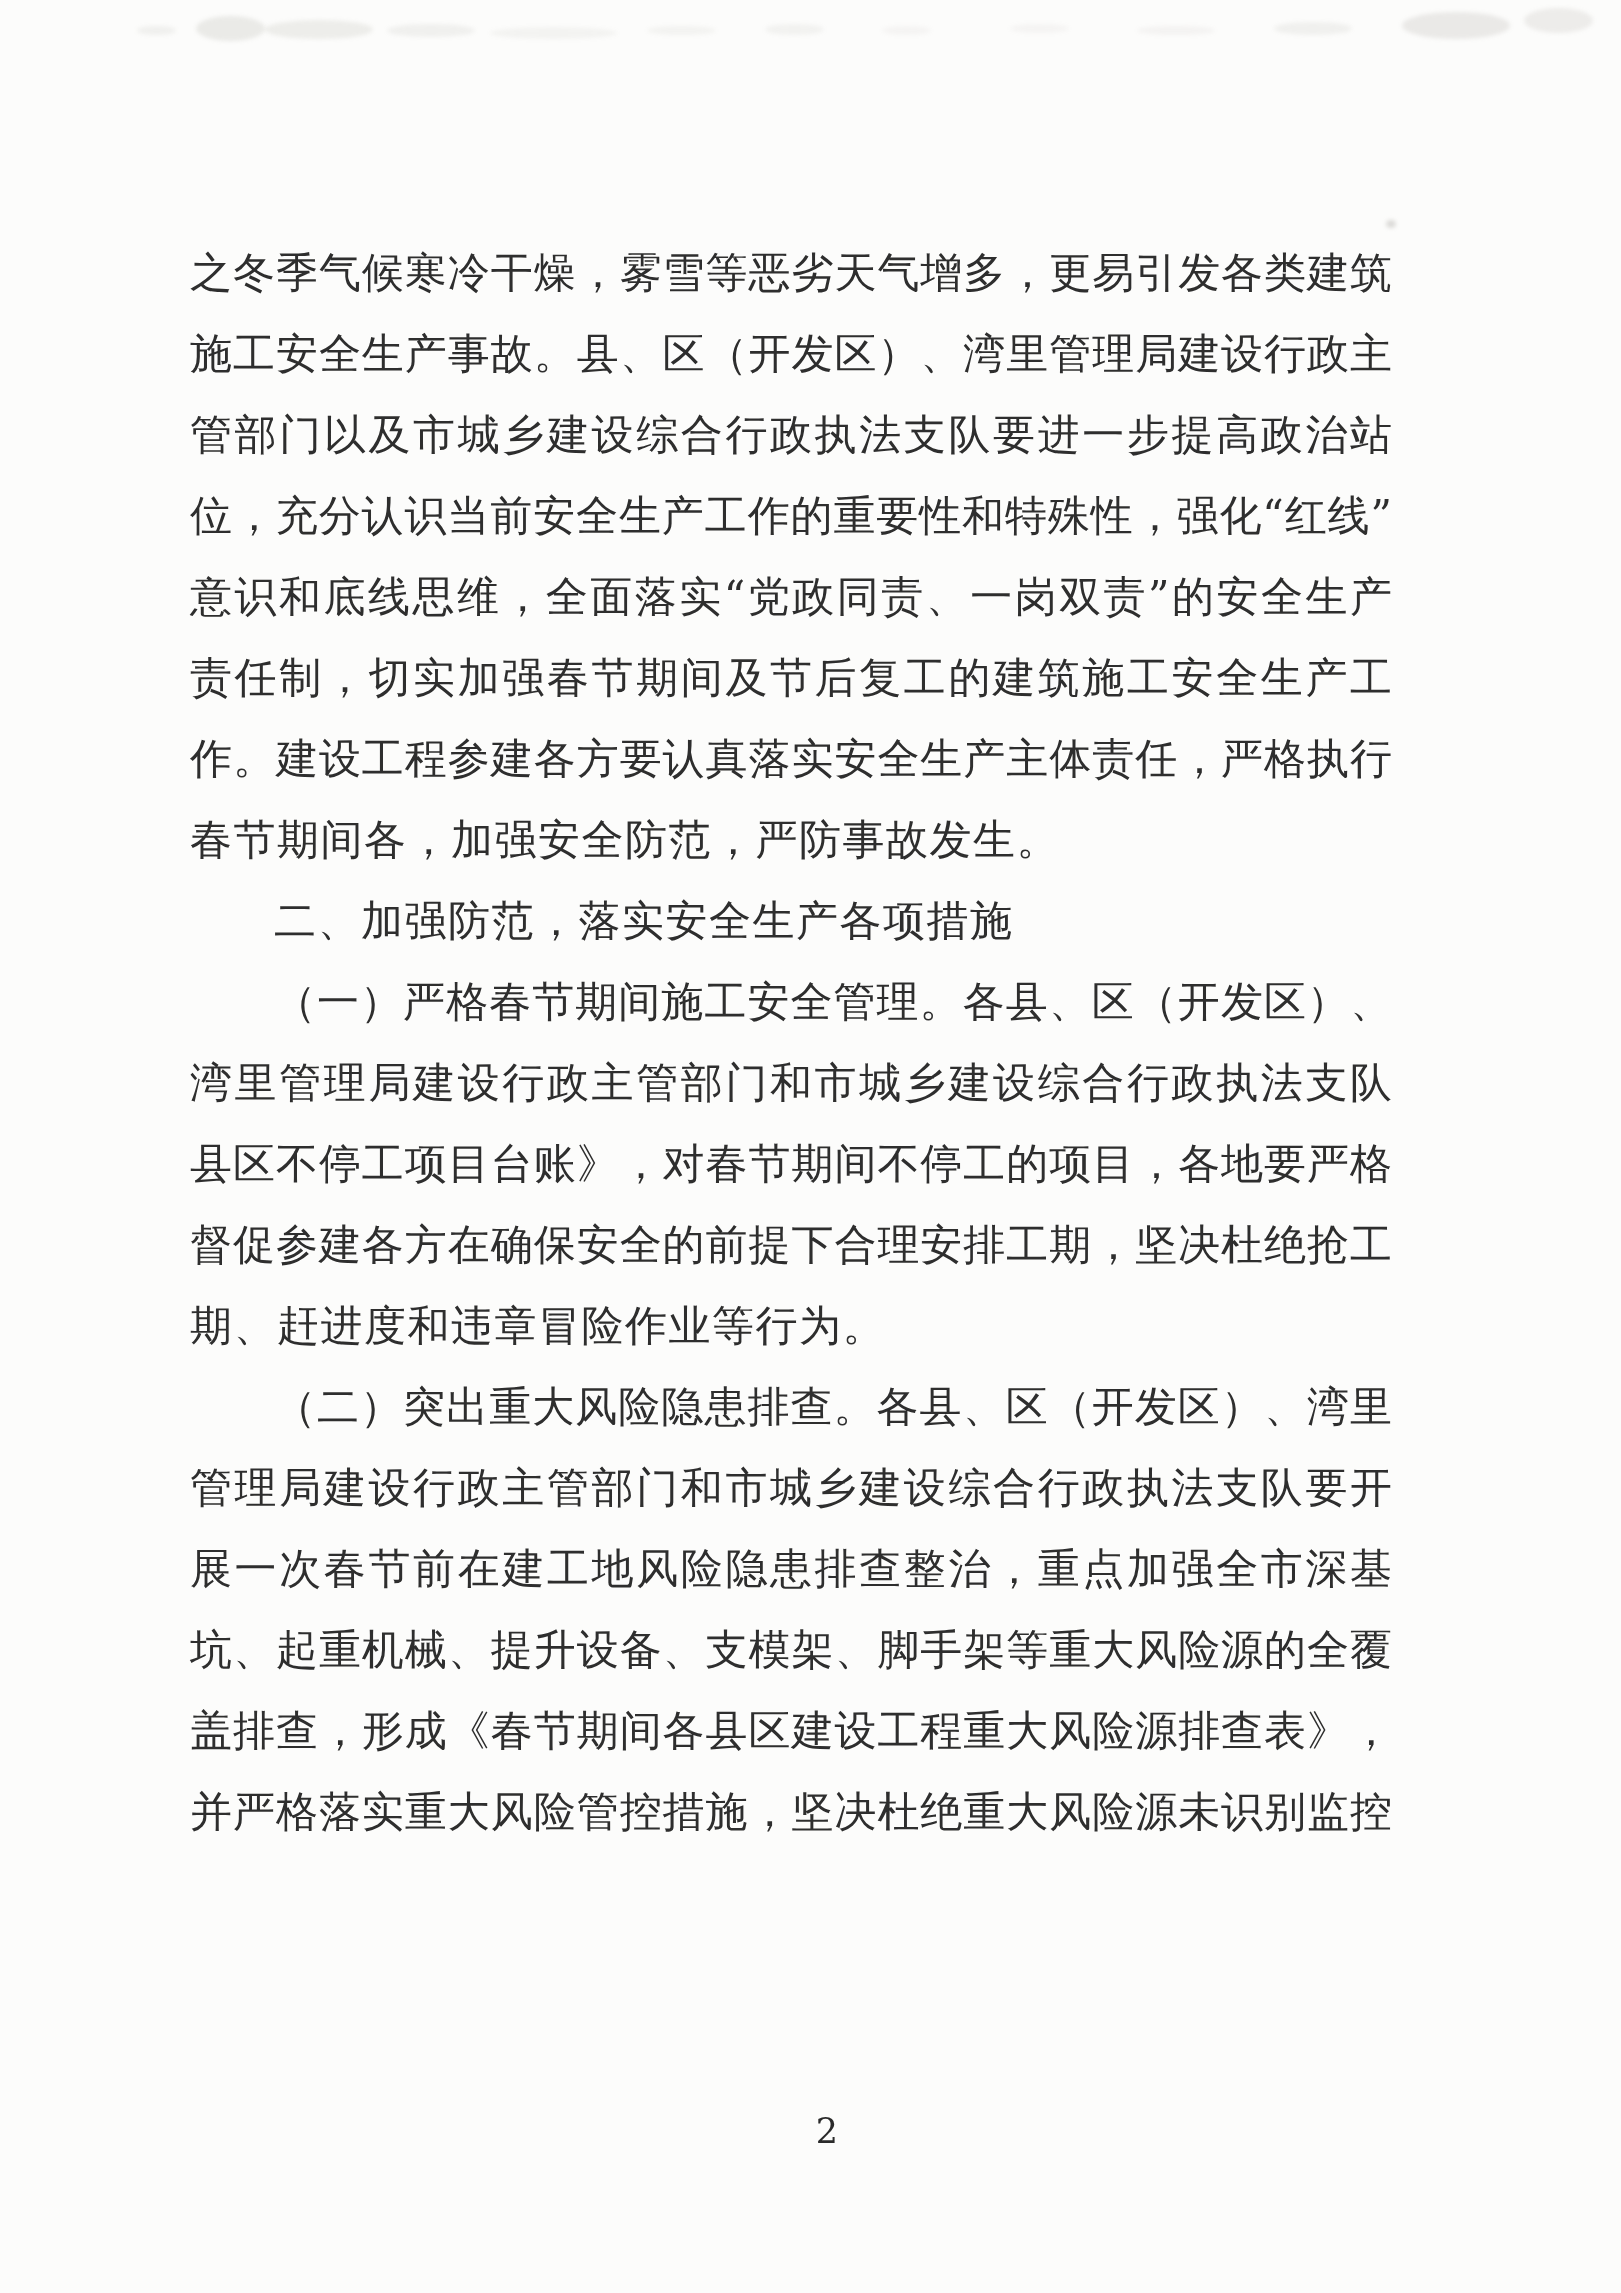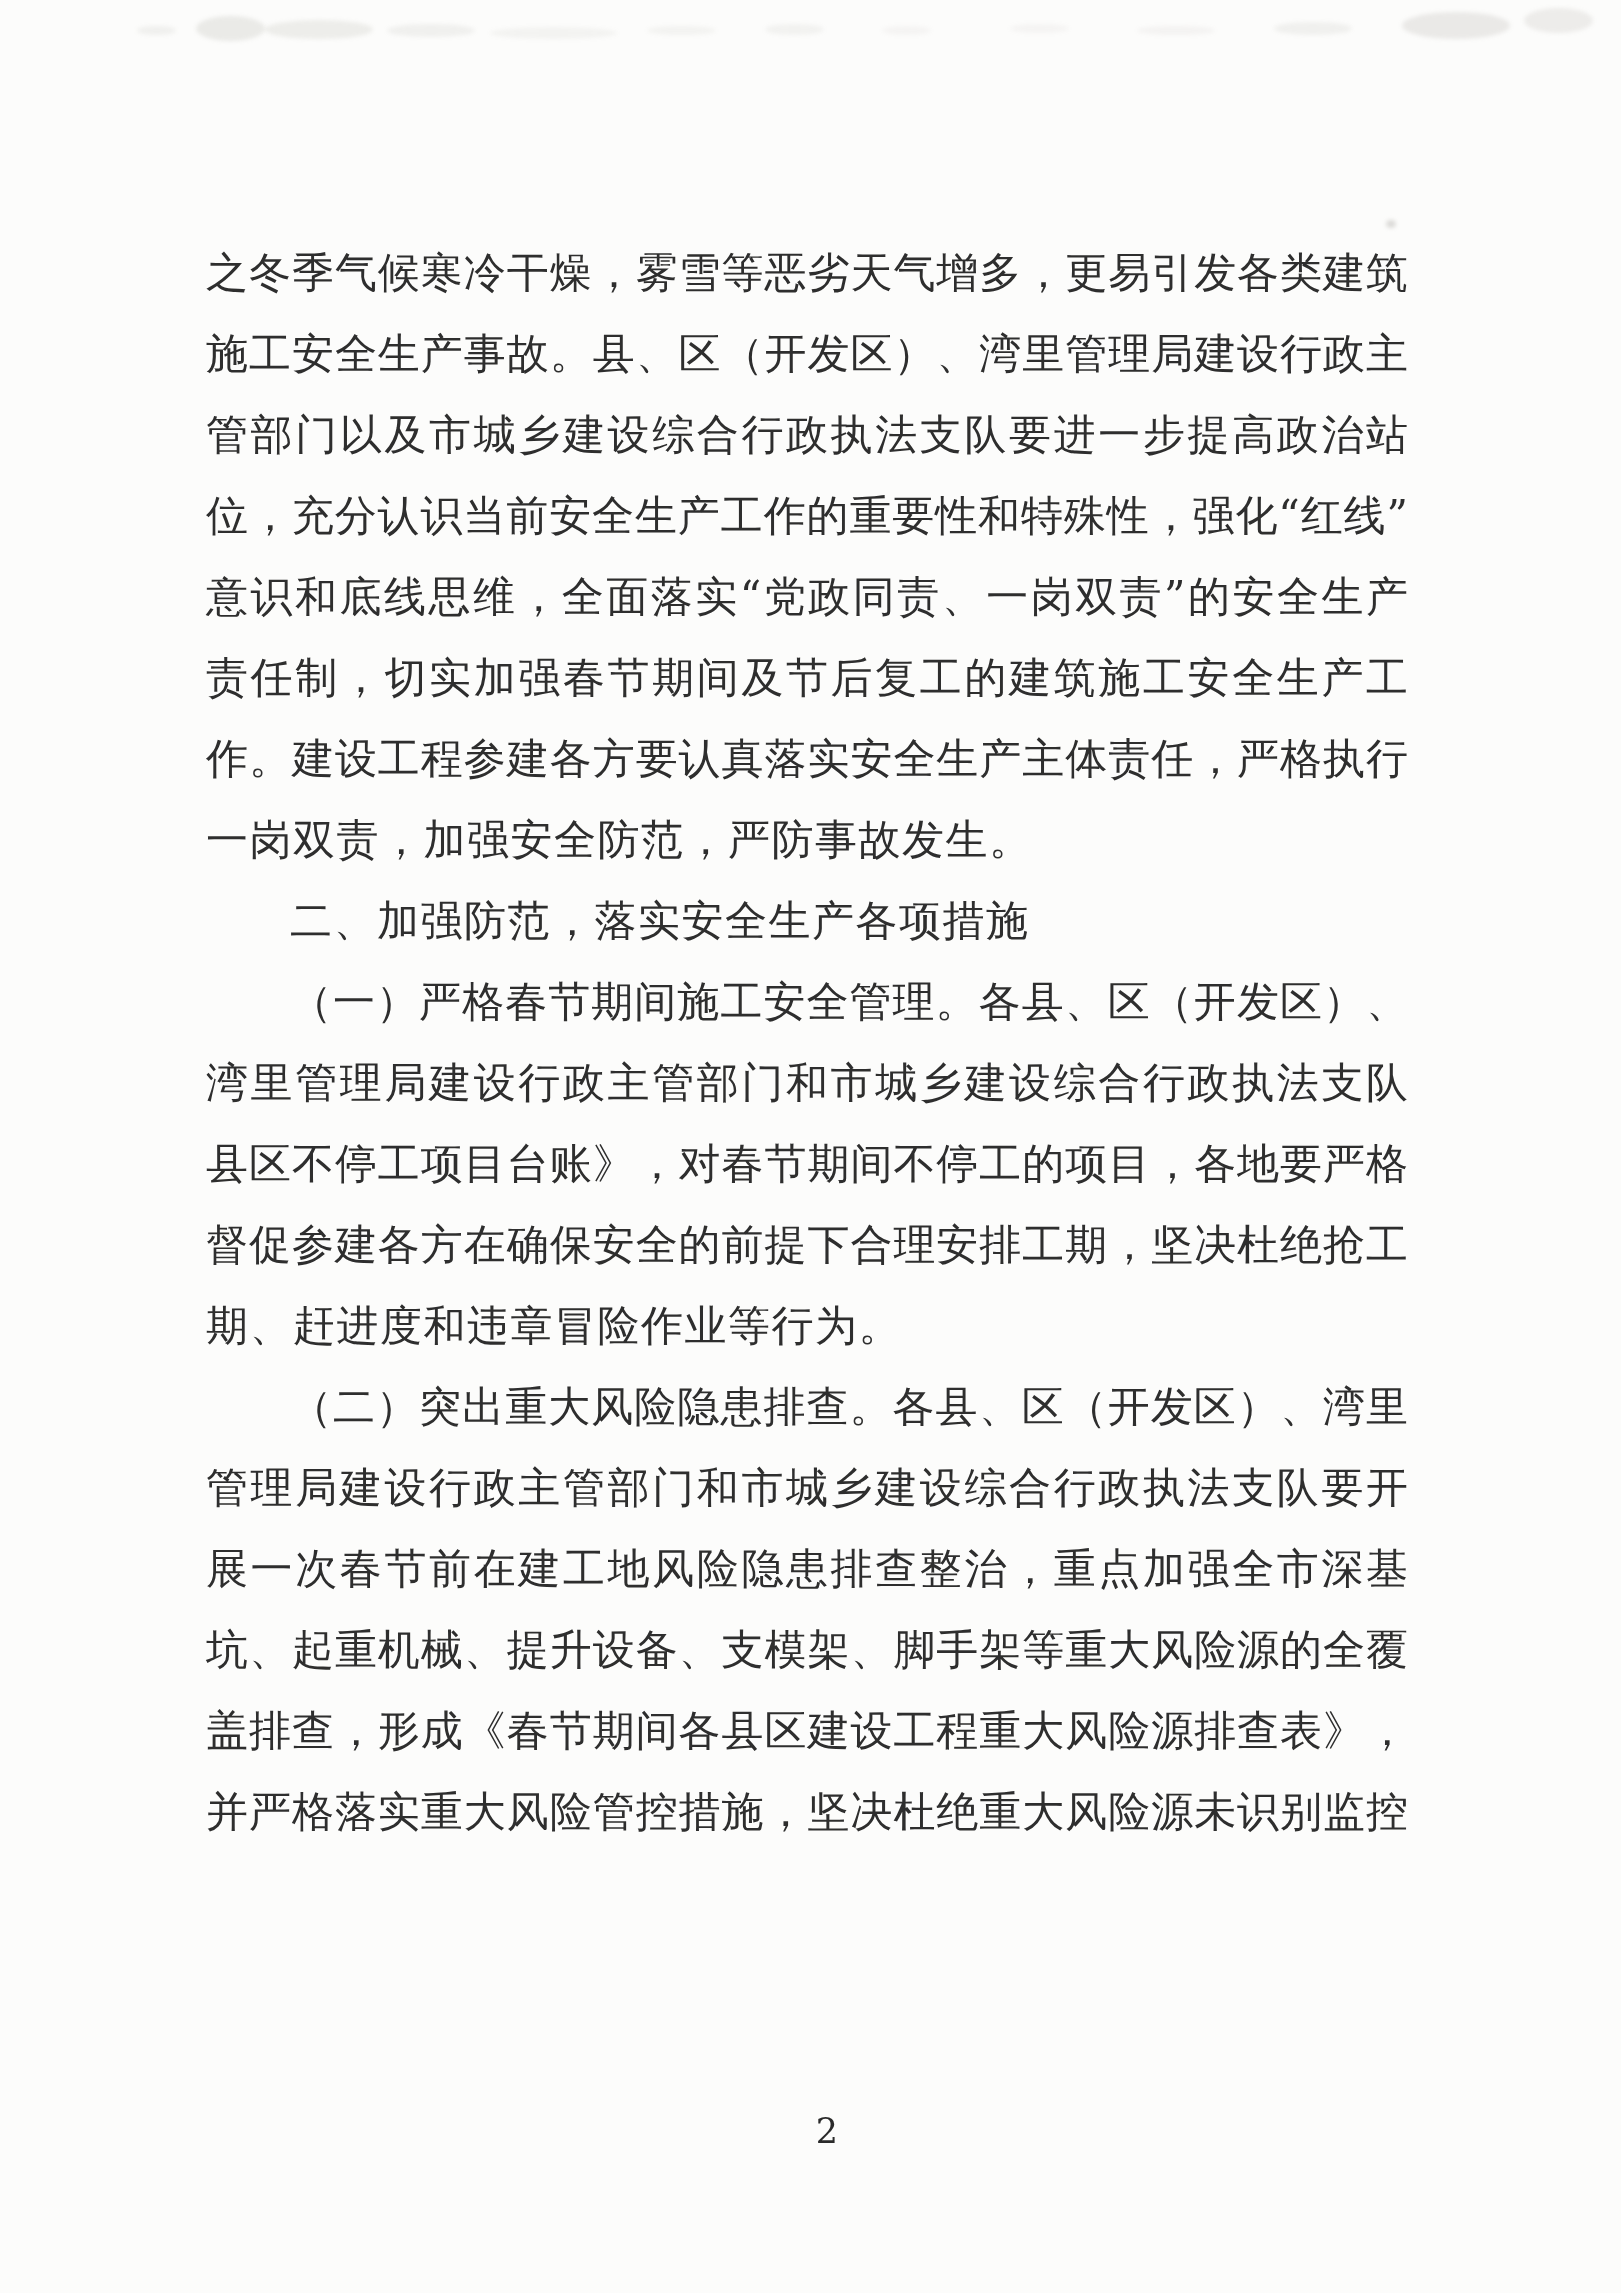--- a/index.html
+++ b/index.html
@@ -25,21 +25,21 @@
     pointer-events: none;
   }
   .speckle {
     position: absolute;
     border-radius: 50%;
     filter: blur(2px);
   }
   
   .text-block {
     position: absolute;
-    left: 206px;
+    left: 190px;
     top: 232px;
     width: 1202px;
   }
   .line {
     height: 81px;
     line-height: 81px;
     font-size: 42px;
     white-space: normal;
     overflow: visible;
   }
@@ -96,21 +96,21 @@
   </div>
 
   <div class="text-block">
       <div class="line justify"><span class="seg-regular">之冬季气候寒冷干燥，雾雪等恶劣天气增多，更易引发各类建筑</span></div>
       <div class="line justify"><span class="seg-regular">施工安全生产事故。县、区（开发区）、湾里管理局建设行政主</span></div>
       <div class="line justify"><span class="seg-regular">管部门以及市城乡建设综合行政执法支队要进一步提高政治站</span></div>
       <div class="line justify"><span class="seg-regular">位，充分认识当前安全生产工作的重要性和特殊性，强化“红线”</span></div>
       <div class="line justify"><span class="seg-regular">意识和底线思维，全面落实“党政同责、一岗双责”的安全生产</span></div>
       <div class="line justify"><span class="seg-regular">责任制，切实加强春节期间及节后复工的建筑施工安全生产工</span></div>
       <div class="line justify"><span class="seg-regular">作。建设工程参建各方要认真落实安全生产主体责任，严格执行</span></div>
-      <div class="line nojustify"><span class="seg-regular">一岗双责，加强安全防范，严防事故发生。</span></div>
+      <div class="line nojustify"><span class="seg-regular">春节期间各，加强安全防范，严防事故发生。</span></div>
       <div class="line nojustify indent heading"><span class="seg-bold">二、加强防范，落实安全生产各项措施</span></div>
       <div class="line justify indent"><span class="seg-bold">（一）严格春节期间施工安全管理。</span><span class="seg-regular">各县、区（开发区）、</span></div>
       <div class="line justify"><span class="seg-regular">湾里管理局建设行政主管部门和市城乡建设综合行政执法支队</span></div>
       <div class="line justify"><span class="seg-regular">县区不停工项目台账》，对春节期间不停工的项目，各地要严格</span></div>
       <div class="line justify"><span class="seg-regular">督促参建各方在确保安全的前提下合理安排工期，坚决杜绝抢工</span></div>
       <div class="line nojustify"><span class="seg-regular">期、赶进度和违章冒险作业等行为。</span></div>
       <div class="line justify indent"><span class="seg-bold">（二）突出重大风险隐患排查。</span><span class="seg-regular">各县、区（开发区）、湾里</span></div>
       <div class="line justify"><span class="seg-regular">管理局建设行政主管部门和市城乡建设综合行政执法支队要开</span></div>
       <div class="line justify"><span class="seg-regular">展一次春节前在建工地风险隐患排查整治，重点加强全市深基</span></div>
       <div class="line justify"><span class="seg-regular">坑、起重机械、提升设备、支模架、脚手架等重大风险源的全覆</span></div>

